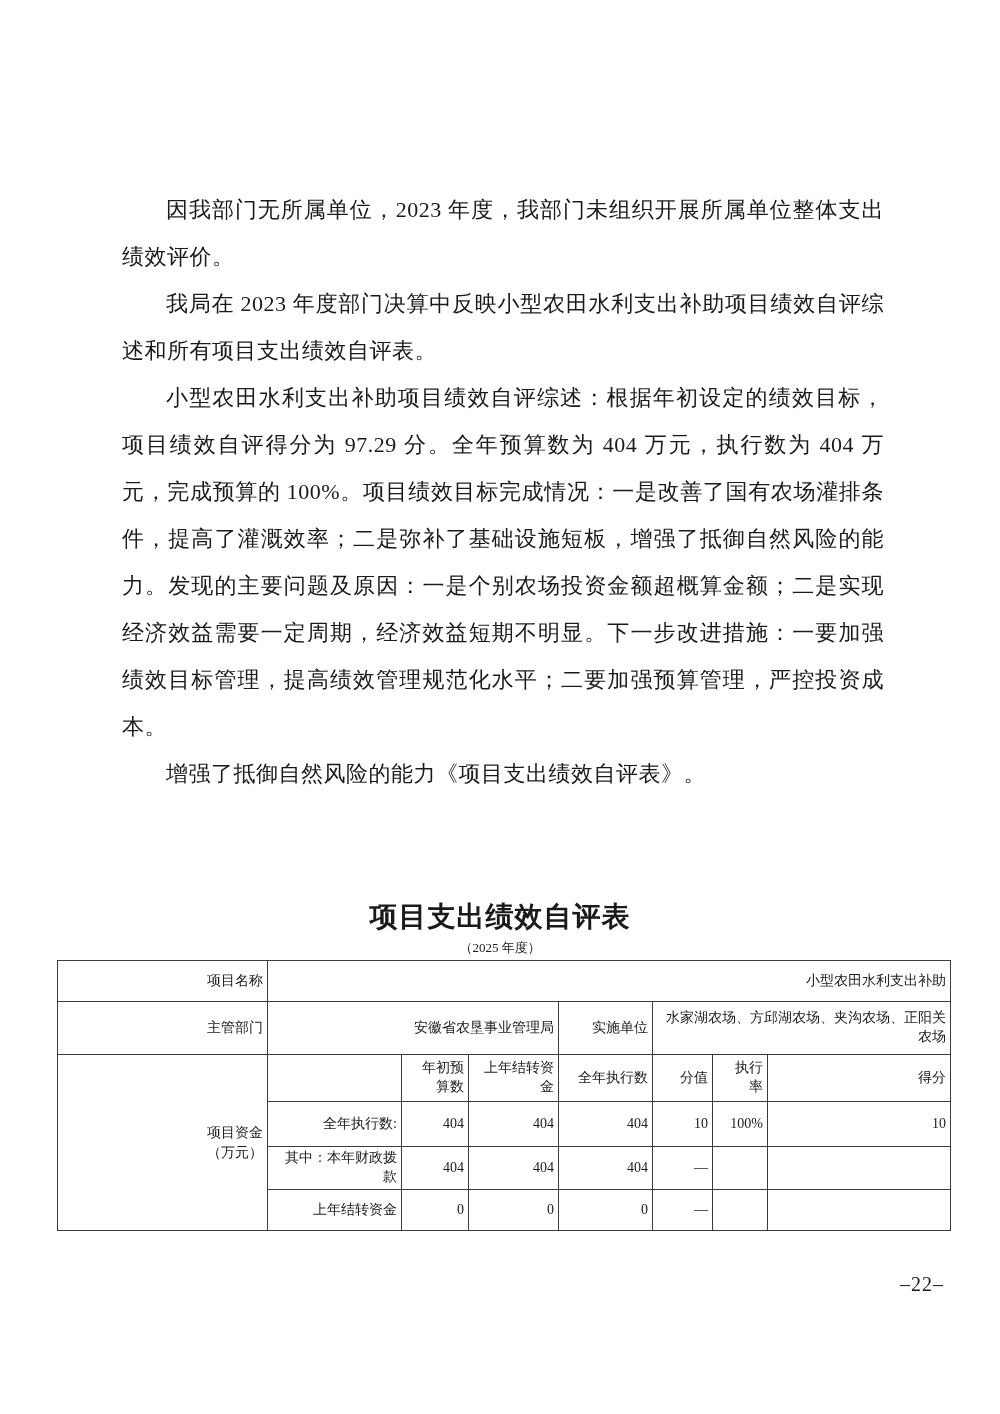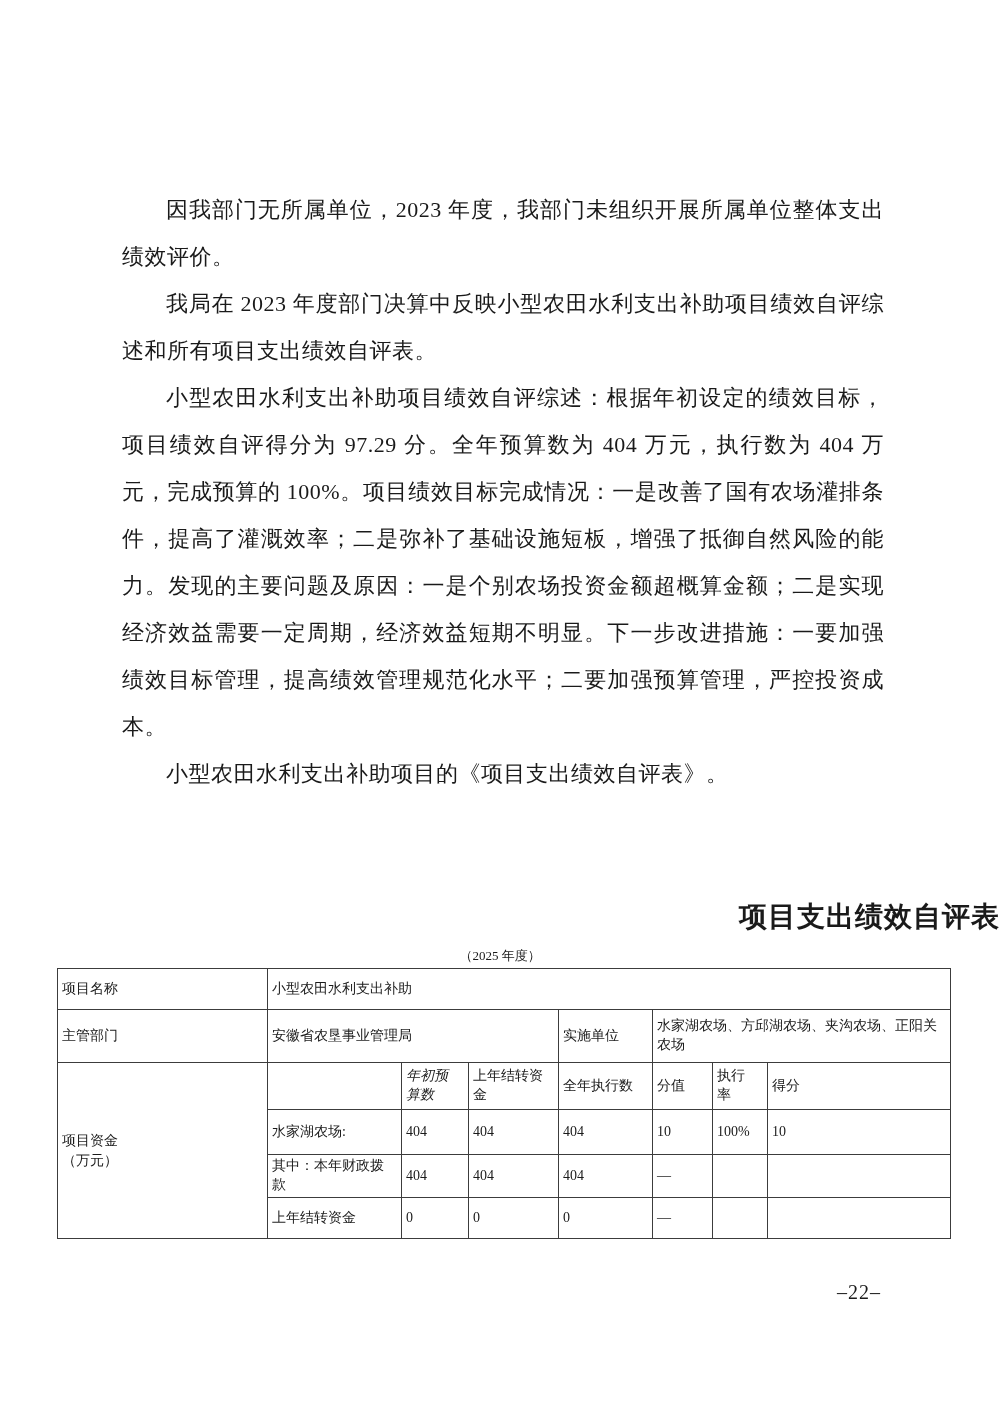--- a/index.html
+++ b/index.html
@@ -24,22 +24,22 @@
     margin: 0;
     font-size: 22px;
     line-height: 47px;
     letter-spacing: 0.5px;
     text-align: justify;
     text-indent: 2em;
   }
   .content p.bold { font-weight: bold; }
   
   .table-title {
-    margin: 8px 0 12px 0;
-    text-align: right;
+    margin: 8px 0 4px 0;
+    text-align: center;
     font-family: "Liberation Sans", "DejaVu Sans", sans-serif;
     font-weight: bold;
     font-size: 28px;
     line-height: 36px;
     letter-spacing: 1px;
   }
   .table-subtitle {
     margin-top: 3px;
     text-align: center;
     font-size: 13px;
@@ -49,56 +49,56 @@
   table.eval {
     border-collapse: collapse;
     table-layout: fixed;
     width: 893px;
     margin: 3px 0 0 57px;
     font-size: 14px;
     border: 1.5px solid #3c3c3c;
   }
   table.eval td {
     border: 1px solid #3c3c3c;
-    text-align: left;
+    text-align: right;
     vertical-align: middle;
     padding: 2px 4px;
     overflow: hidden;
     line-height: 1.35;
   }
   td.lbl-left  { text-align: left;  padding-left: 7px; }
   td.lbl-right { text-align: right; padding-right: 9px; }
   .r1 td { height: 36px; }
   .r2 td { height: 48px; }
   .r3 td { height: 42px; }
   .r4 td { height: 40px; }
   .r5 td { height: 38px; }
   .r6 td { height: 36px; }
-  .wrap3 { display: inline-block; max-width: 3.2em; font-style: italic; }
+  .wrap3 { display: inline-block; max-width: 3.2em; }
   .wrap2 { display: inline-block; max-width: 2.2em; }
   .section-cell div { line-height: 20px; }
   
   .page-number {
     margin-top: 42px;
     text-align: right;
-    padding-right: 119px;
+    padding-right: 56px;
     font-size: 20px;
     letter-spacing: 1px;
   }
 </style>
 </head>
 <body>
 
 <div class="page">
 
   <div class="content">
     <p>因我部门无所属单位，2023 年度，我部门未组织开展所属单位整体支出绩效评价。</p>
     <p>我局在 2023 年度部门决算中反映小型农田水利支出补助项目绩效自评综述和所有项目支出绩效自评表。</p>
     <p>小型农田水利支出补助项目绩效自评综述：根据年初设定的绩效目标，项目绩效自评得分为 97.29 分。全年预算数为 404 万元，执行数为 404 万元，完成预算的 100%。项目绩效目标完成情况：一是改善了国有农场灌排条件，提高了灌溉效率；二是弥补了基础设施短板，增强了抵御自然风险的能力。发现的主要问题及原因：一是个别农场投资金额超概算金额；二是实现经济效益需要一定周期，经济效益短期不明显。下一步改进措施：一要加强绩效目标管理，提高绩效管理规范化水平；二要加强预算管理，严控投资成本。</p>
-    <p>小型农田水利支出补助项目的《项目支出绩效自评表》。</p>
+    <p>增强了抵御自然风险的能力《项目支出绩效自评表》。</p>
 
   </div>
 
   <div style="position:absolute; top:891px; left:0; width:1000px;">
     <div class="table-title">项目支出绩效自评表</div>
     <div class="table-subtitle">（2025 年度）</div>
 
     <table class="eval">
       <colgroup>
         <col style="width:210px">
@@ -128,21 +128,21 @@
         </td>
         <td></td>
         <td><span class="wrap3">年初预算数</span></td>
         <td>上年结转资金</td>
         <td>全年执行数</td>
         <td>分值</td>
         <td><span class="wrap2">执行率</span></td>
         <td>得分</td>
       </tr>
       <tr class="r4">
-        <td class="lbl-left">水家湖农场:</td>
+        <td class="lbl-left">全年执行数:</td>
         <td>404</td>
         <td>404</td>
         <td>404</td>
         <td>10</td>
         <td>100%</td>
         <td>10</td>
       </tr>
       <tr class="r5">
         <td class="lbl-left">其中：本年财政拨款</td>
         <td>404</td>

